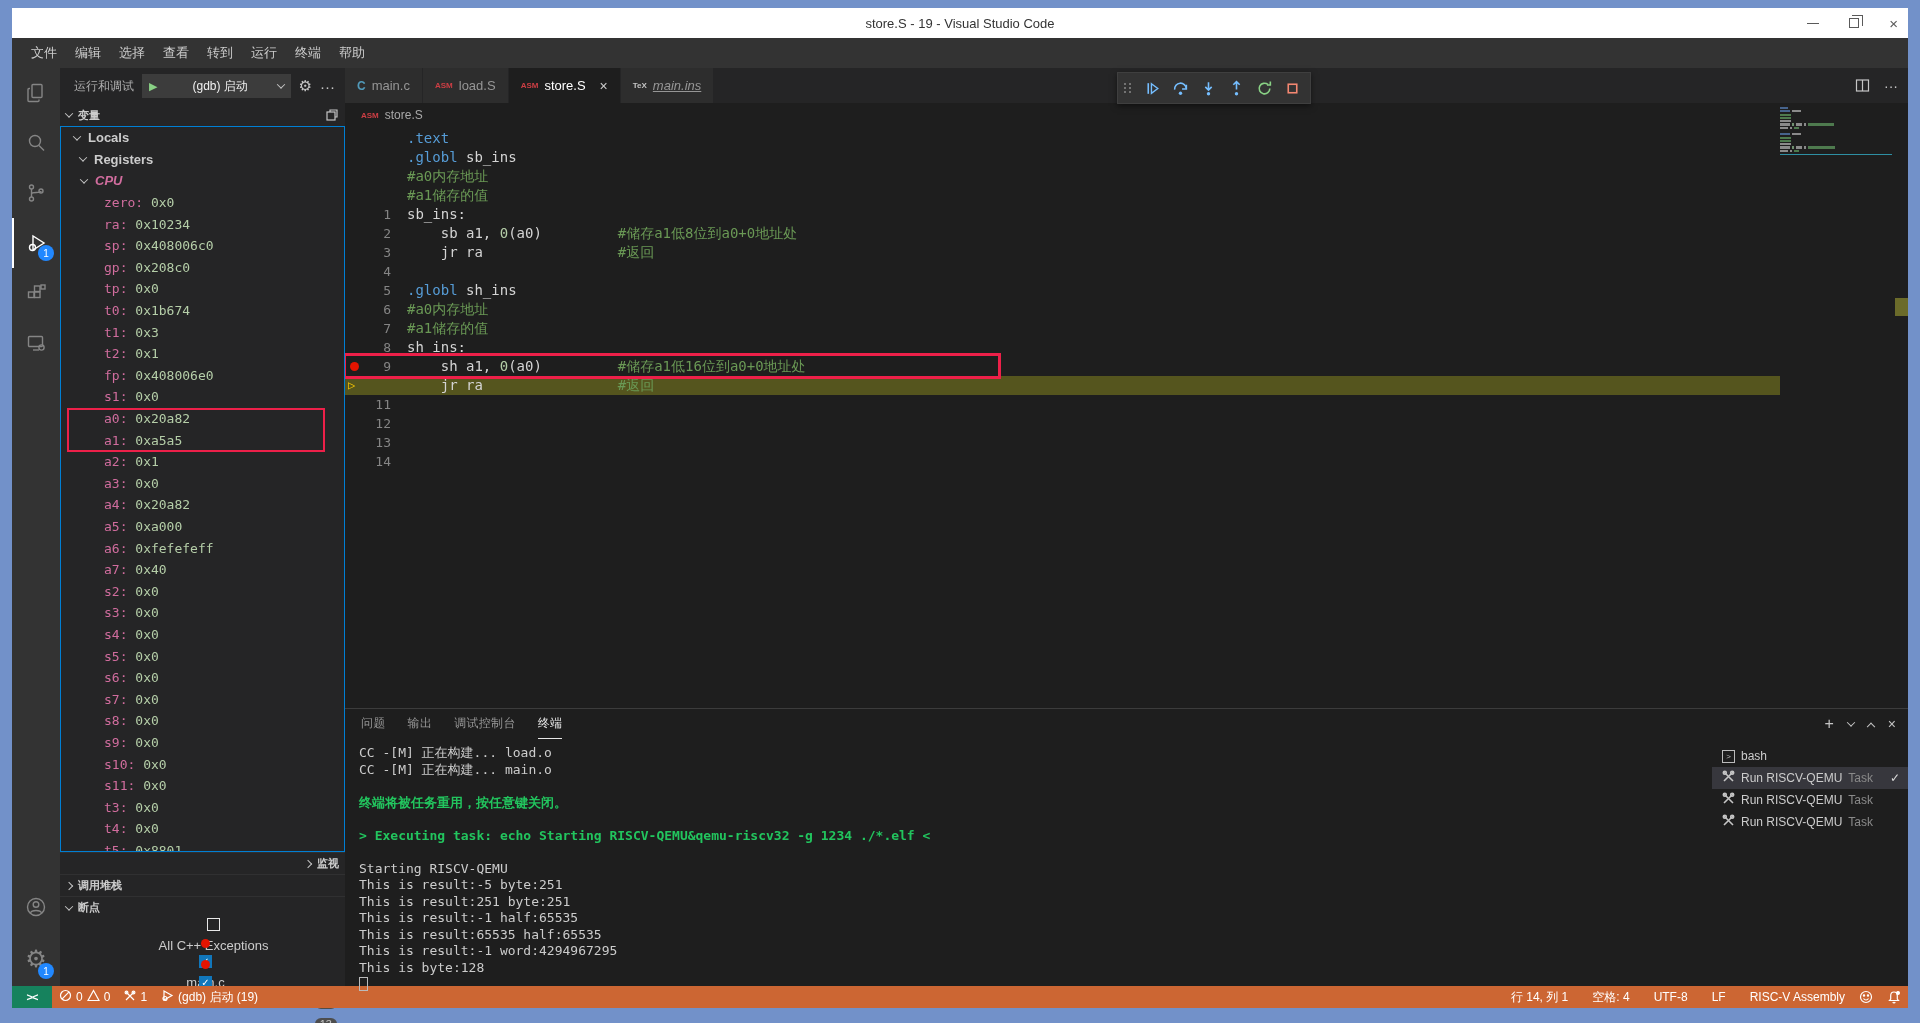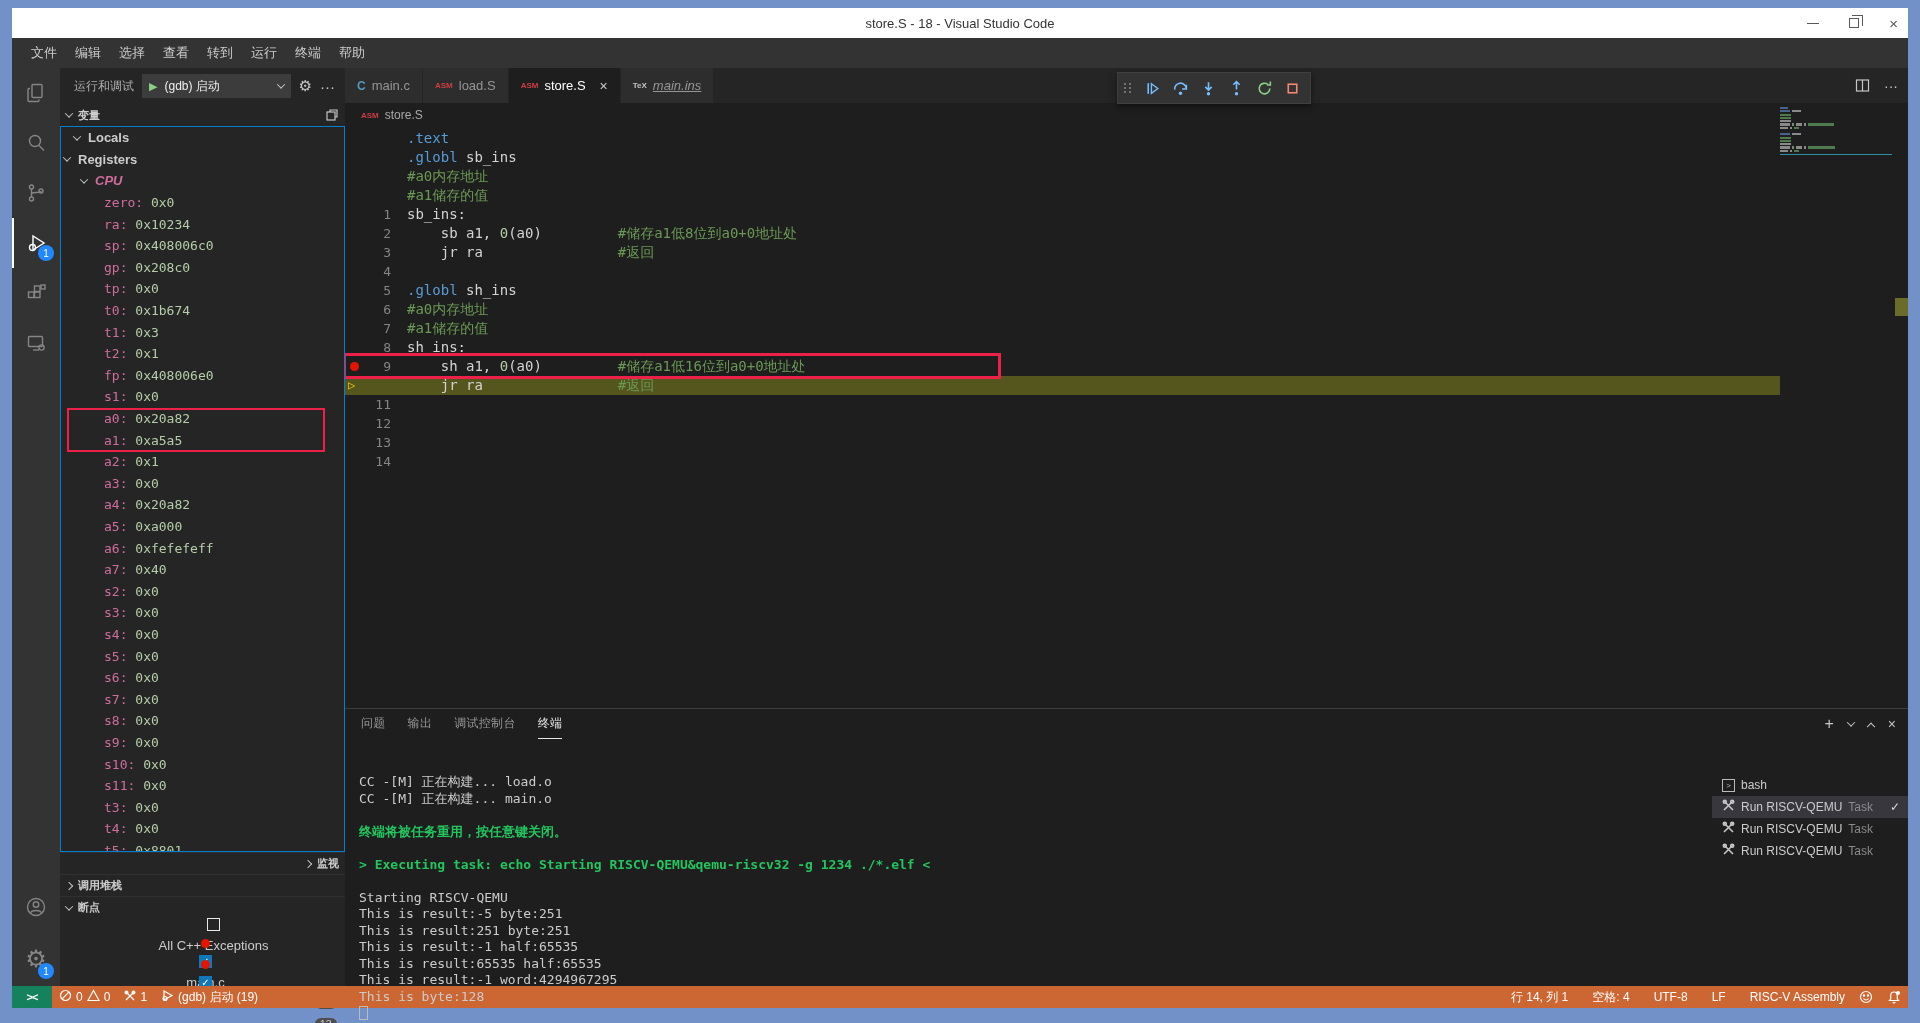--- a/index.html
+++ b/index.html
@@ -103,21 +103,21 @@
   .minimap-line i { height:2.2px; display:block; }
   .minimap-underline { height:1px; background:#2e8fa3; margin-top:2px; }
   .ov-marker { position:absolute; right:0; top:195px; width:13px; height:18px; background:#6b6b2a; }
 
   
   .panel { height:278px; flex:none; border-top:1px solid #3c3c3c; display:flex; flex-direction:column; background:#1e1e1e; }
   .panel-header { height:30px; flex:none; display:flex; align-items:center; padding:0 16px; gap:22px; position:relative; }
   .panel-tab { font-size:12px; color:#969696; height:30px; display:flex; align-items:center; border-bottom:1px solid transparent; letter-spacing:.3px; }
   .panel-tab.active { color:#e7e7e7; border-bottom-color:#e7e7e7; }
   .panel-actions { position:absolute; right:12px; top:0; height:30px; display:flex; align-items:center; gap:14px; color:#c5c5c5; font-size:14px; }
-  .panel-body { flex:1; display:flex; min-height:0;margin-top:29px; }
+  .panel-body { flex:1; display:flex; min-height:0; }
   .term-output { flex:1; padding:6px 0 0 14px; font-family:"DejaVu Sans Mono",monospace; font-size:13px; line-height:16.5px; color:#cccccc; white-space:pre; }
   .term-line.bold { font-weight:bold; color:#22c55e; }
   .term-line { min-height:16.5px; }
   .term-cursor { width:9px; height:14px; border:1px solid #bbbbbb; margin-top:1px; }
   .term-list { width:196px; flex:none; padding-top:6px; font-size:12px; color:#cccccc; }
   .term-item { height:22px; display:flex; align-items:center; gap:6px; padding:0 8px 0 10px; }
   .term-item.selected { background:#37373d; }
   .term-suffix { color:#8a8a8a; }
   .term-check { margin-left:auto; color:#d7d7d7; font-size:12px; }
   .bash-icon { width:13px; height:13px; border:1px solid #bbb; font-size:8px; color:#bbb; display:flex; align-items:center; justify-content:center; flex:none; }
@@ -130,21 +130,21 @@
   .sb-right { margin-left:auto; display:flex; align-items:center; height:100%; }
   .sb-icon svg { stroke:#fff; fill:none; stroke-width:1.2; }
   .sb-sep { width:10px; }
 </style>
 </head>
 <body>
 
 <div class="window">
 
   <div class="titlebar">
-    <span>store.S - 18 - Visual Studio Code</span>
+    <span>store.S - 19 - Visual Studio Code</span>
     <div class="win-controls">
       <div class="ctrl-min"></div>
       <div class="ctrl-restore"></div>
       <div class="ctrl-close">×</div>
     </div>
   </div>
 
   <div class="menubar" id="menubar">
       <span class="menu-item">文件</span>
       <span class="menu-item">编辑</span>
@@ -213,42 +213,42 @@
         <span class="gear-glyph">⚙</span>
         <div class="ab-badge">1</div>
       </div>
     </div>
 
     <div class="sidebar">
       <div class="debug-row">
         <span class="run-label">运行和调试</span>
         <div class="launch-select">
           <span class="play-glyph">▶</span>
-          <span style="flex:1;">(gdb) 启动</span>
+          <span style="flex:1;margin-left:28px;">(gdb) 启动</span>
           <span class="chev down"></span>
         </div>
         <span class="toolbar-glyph">⚙</span>
         <span class="toolbar-glyph">···</span>
       </div>
 
       <div class="section-header">
         <span class="chev down"></span>
         <span style="flex:1;">变量</span>
         <svg width="14" height="14" style="stroke:#c5c5c5;fill:none;stroke-width:1.2;">
             <rect x="2" y="4" width="8" height="8"></rect>
             <path d="M5 4 V2 h7 v7 h-2"></path>
           </svg>
       </div>
 
       <div class="vars-tree" id="vars-tree">
           <div class="tree-row" style="padding-left:13px;gap:8px;">
             <span class="chev down"></span>
             <span class="lbl">Locals</span>
           </div>
-          <div class="tree-row" style="padding-left:3px;gap:8px;">
+          <div class="tree-row" style="padding-left:19px;gap:8px;">
             <span class="chev down"></span>
             <span class="lbl">Registers</span>
           </div>
           <div class="tree-row" style="padding-left:20px;gap:8px;">
             <span class="chev down"></span>
             <span class="lbl cpu">CPU</span>
           </div>
           <div class="reg-row"><span class="reg-name">zero:</span><span class="reg-value"> 0x0</span></div>
           <div class="reg-row"><span class="reg-name">ra:</span><span class="reg-value"> 0x10234</span></div>
           <div class="reg-row"><span class="reg-name">sp:</span><span class="reg-value"> 0x408006c0</span></div>

